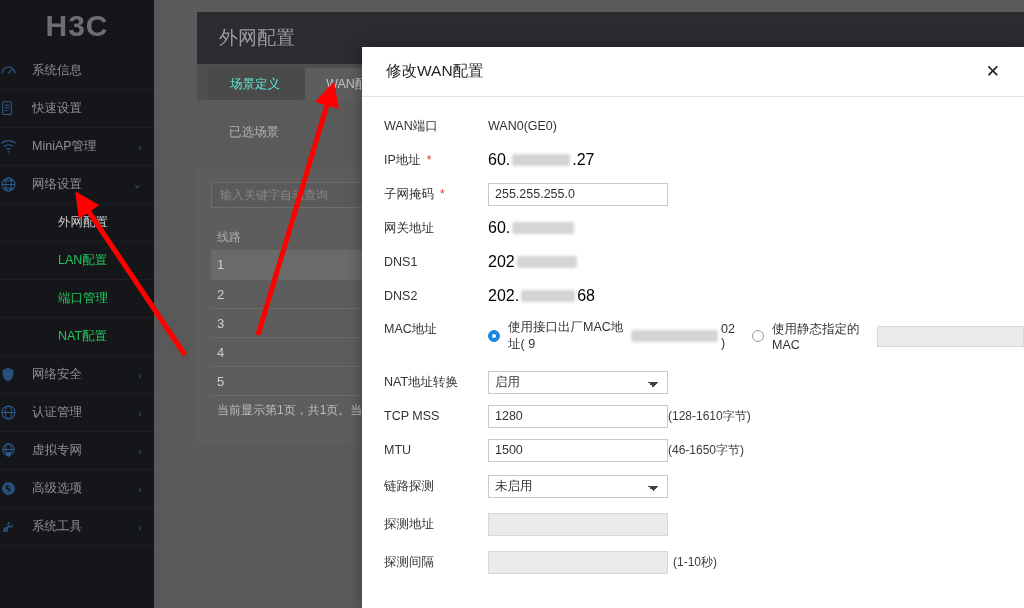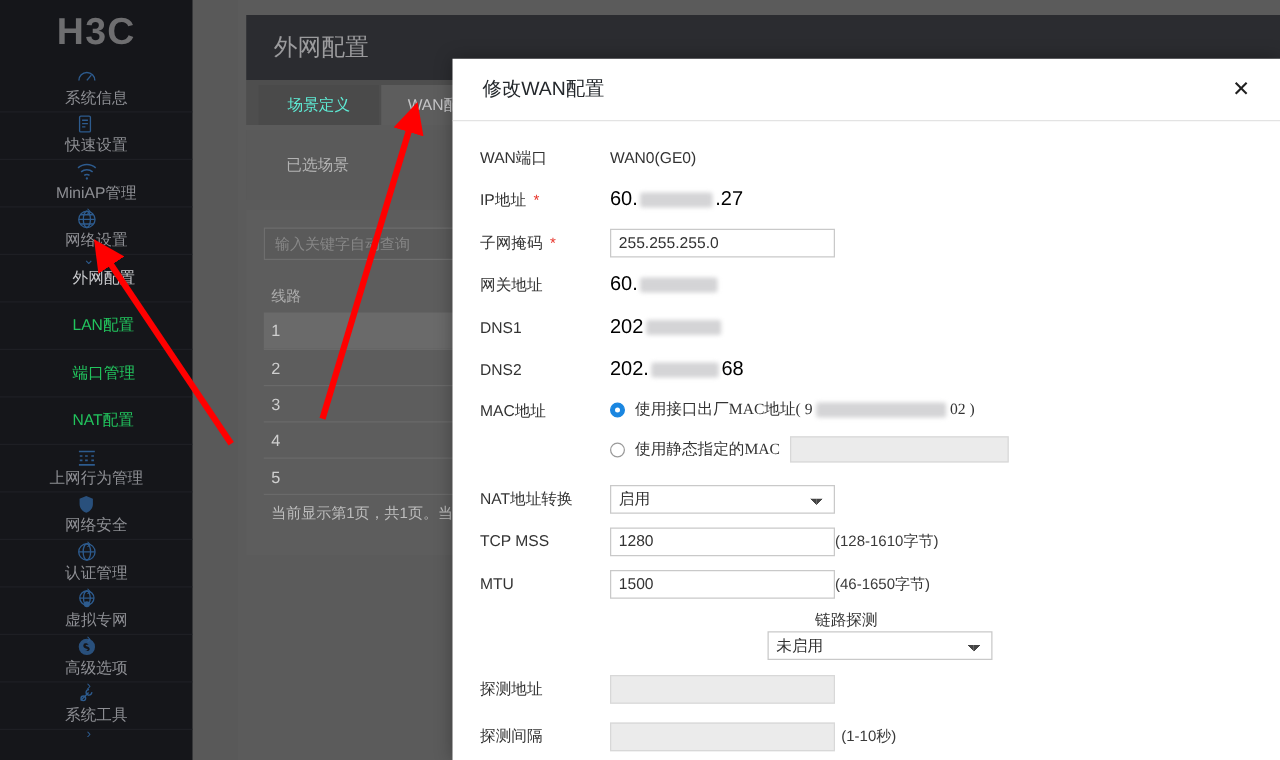--- a/index.html
+++ b/index.html
@@ -29,21 +29,20 @@
     font-family: "Liberation Sans", sans-serif;
   }
   .nav-item {
     position: relative;
     height: 38px;
     display: flex; align-items: center;
     border-bottom: 1px solid #1e1f24;
     color: #8e8f94;
     font-size: 12.5px;
     cursor: pointer;
-    flex-direction: column;
   }
   .nav-item .ico {
     width: 24px; height: 18px;
     display: inline-flex; align-items: center; justify-content: flex-start;
     color: #2d5b8e;
     margin-right: 8px;
     flex: none;
   }
   .nav-item .ico svg { display: block; }
   .nav-item .lbl { flex: 1; }
@@ -304,31 +303,20 @@
     <div class="nav-sub">
       <span>LAN配置</span>
     </div>
     <div class="nav-sub">
       <span>端口管理</span>
     </div>
     <div class="nav-sub">
       <span>NAT配置</span>
     </div>
 
-    <div class="nav-item">
-      <span class="ico">
-        <svg width="17" height="15" viewBox="0 0 24 20" fill="none" stroke="currentColor" stroke-width="1.8">
-          <path d="M3 4h18"></path>
-            <path d="M4 9h3M10 9h3M17 9h3"></path>
-            <path d="M4 14h3M10 14h3M17 14h3"></path>
-            <path d="M3 19h18"></path>
-        </svg>
-      </span>
-      <span class="lbl">上网行为管理</span>
-    </div>
 
     <div class="nav-item">
       <span class="ico">
         <svg width="16" height="17" viewBox="0 0 24 24" fill="currentColor">
           <path d="M12 2l8 3.2v6.2c0 5.1-3.4 9.4-8 10.6-4.6-1.2-8-5.5-8-10.6V5.2L12 2z" opacity=".85"></path>
         </svg>
       </span>
       <span class="lbl">网络安全</span>
       <span class="chev">›</span>
     </div>
@@ -494,21 +482,21 @@
         <div class="flabel">DNS2</div>
         <div class="fin" style="display:flex;align-items:center;">
           <span>202.</span>
           <span class="mask" style="width:54px;height:12px;margin:0 2px;"></span>
           <span>68</span>
         </div>
       </div>
 
       <div class="frow" style="align-items:flex-start;margin-top:8px;">
         <div class="flabel" style="padding-top:2px;">MAC地址</div>
-        <div style="display:flex;flex-direction:column;gap:13px;font-family:Liberation Serif, serif;">
+        <div style="display:flex;flex-direction:row;gap:13px;">
           <div class="radio-line">
             <span class="rdo on"></span>
             <span>使用接口出厂MAC地址( 9</span>
             <span class="mask" style="width:104px;height:12px;margin:0 3px;"></span>
             <span>02 )</span>
           </div>
           <div class="radio-line">
             <span class="rdo"></span>
             <span>使用静态指定的MAC</span>
             <span class="mac-static-in"></span>
@@ -528,21 +516,21 @@
         <input class="fin" type="text" value="1280" style="">
         <span class="hint">(128-1610字节)</span>
       </div>
 
       <div class="frow">
         <div class="flabel">MTU</div>
         <input class="fin" type="text" value="1500" style="">
         <span class="hint">(46-1650字节)</span>
       </div>
 
-      <div class="frow" style="margin-top:6px;flex-direction:column;">
+      <div class="frow" style="margin-top:6px;">
         <div class="flabel">链路探测</div>
         <select class="fsel">
           <option>未启用</option>
         </select>
       </div>
 
       <div class="frow" style="margin-top:8px;">
         <div class="flabel">探测地址</div>
         <input class="fin disabled" type="text" disabled="" value="" style="">
       </div>

